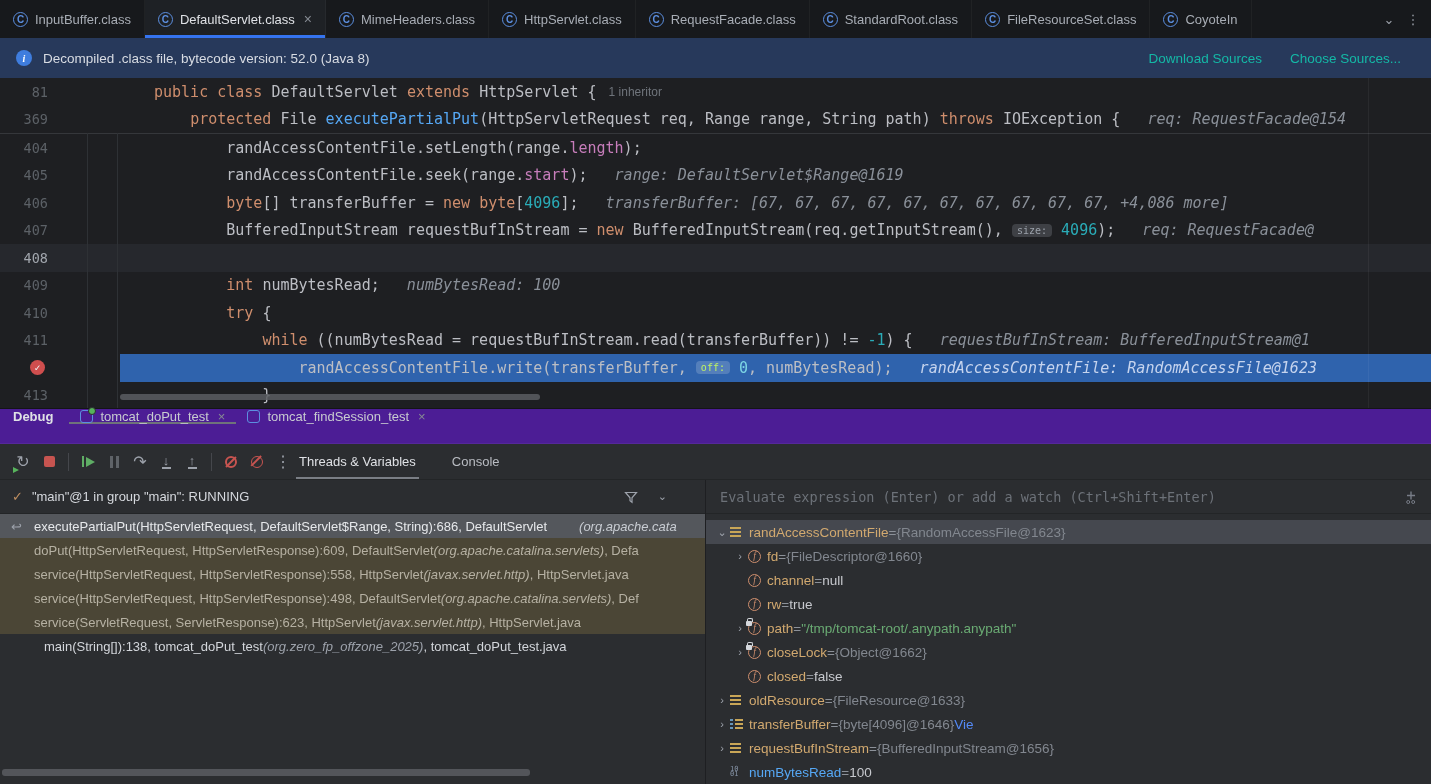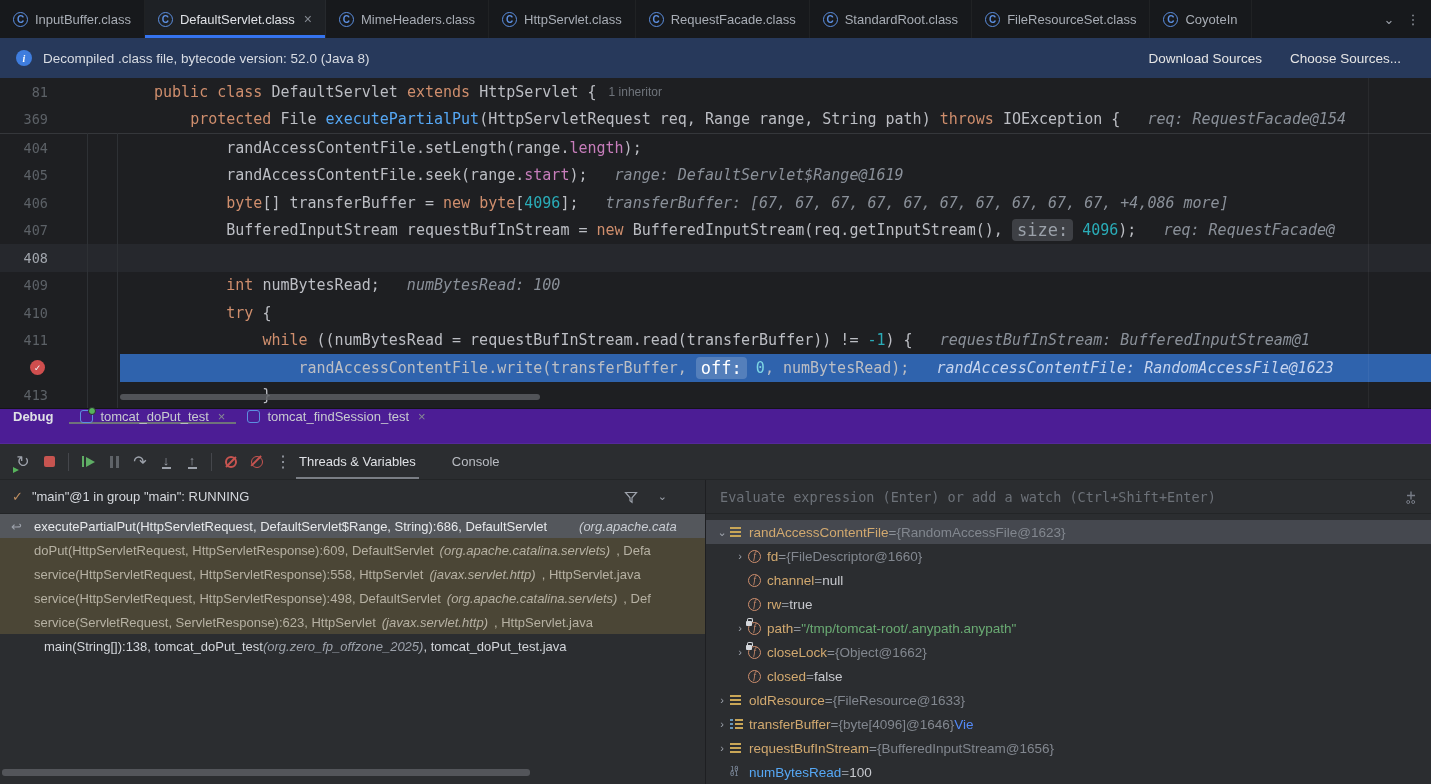--- a/index.html
+++ b/index.html
@@ -17,42 +17,42 @@
   .tclose { color:#868B93; font-size:14px; margin-left:2px; }
   #tabbar .strip-controls { display:flex; align-items:center; gap:4px; padding:0 8px; color:#9DA2AB; }
   #tabbar .strip-controls span { width:20px; text-align:center; font-size:13px; }
 
   
   #banner { position:absolute; top:38px; left:0; right:0; height:40px; background:#27395B; display:flex;
             align-items:center; padding:0 16px; gap:11px; font-size:13.5px; color:#D8DCE3; }
   .binfo { width:16px; height:16px; flex:none; border-radius:50%; background:#3F7DDE; color:#fff; font-size:10px;
            font-weight:bold; display:flex; align-items:center; justify-content:center; font-family:"Liberation Serif",serif; font-style:italic; }
   .bactions { margin-left:auto; display:flex; gap:28px; padding-right:14px; }
-  .bactions span { color:#e5e5e5; cursor:pointer; }
+  .bactions span { color:#14b8a6; cursor:pointer; }
 
   
   #editor { position:absolute; top:78px; left:0; right:0; height:420px; background:#1E1F22; }
   #stickylines { border-bottom:1px solid #35373B; }
   .crow { height:27.5px; display:flex; align-items:center; font-family:"DejaVu Sans Mono", monospace; font-size:15px; position:relative; }
   .crow.caret { background:#26282D; }
   .gutter { width:120px; flex:none; height:100%; display:flex; align-items:center; }
   .lnum { width:48px; text-align:right; color:#5C6167; font-size:13.5px; }
   .caret .lnum { color:#A1A6AD; }
   .bp { width:15px; height:15px; margin-left:30px; border-radius:50%; background:#CF4E4E; color:#F2F3F5;
         font-size:10px; display:flex; align-items:center; justify-content:center; }
   .codewrap { flex:1; height:100%; display:flex; align-items:center; white-space:pre; overflow:hidden; padding-left:34px; }
   .codewrap.exec { background:#2F63AD; }
   .c-kw  { color:#CF8E6D; }
   .c-pl  { color:#BCBEC4; }
   .c-num { color:#2AACB8; }
   .exec .c-num { color:#7CD5E4; }
   .c-fld { color:#C77DBB; }
   .c-mth { color:#56A8F5; }
-  .c-pill { background:#3E4045; color:#9BA1AA; border-radius:4px; padding:1px 5px; font-size:17px; }
-  .exec .c-pill { background:rgba(255,255,255,0.18); color:#ffffff; }
+  .c-pill { background:#3E4045; color:#9BA1AA; border-radius:4px; padding:1px 5px; font-size:10px; }
+  .exec .c-pill { background:rgba(255,255,255,0.18); color:#bef264; }
   .c-hint { color:#8A9099; font-style:italic; }
   .exec .c-hint { color:#C6D4EE; }
   .c-vision { color:#6F747B; font-family:"Liberation Sans",sans-serif; font-size:12px; font-style:normal; margin-left:12px; }
   .guide { position:absolute; width:1px; background:#2E3135; top:55px; bottom:18px; }
   #wrapguide { position:absolute; width:1px; background:rgba(255,255,255,0.05); top:0; bottom:0; left:1368px; }
   #ed-hscroll { position:absolute; left:120px; top:316px; width:420px; height:6px; background:#5A5D61; border-radius:3px; opacity:.85; }
 
   
   #dbgtabs { position:absolute; top:408px; left:0; right:0; height:36px; background:#4c1d95; display:flex;
              align-items:flex-start; border-top:1px solid #141517; border-bottom:1px solid rgba(255,255,255,0.05); }
@@ -88,21 +88,21 @@
   .vtab.active { color:#DFE1E5; box-shadow:inset 0 -2px 0 #7A7E85; }
 
   #dbgcontent { position:absolute; top:480px; left:0; right:0; bottom:0; display:flex; }
   #framespanel { width:706px; flex:none; background:#2B2D30; border-right:1px solid #1E1F22; position:relative; }
   #threadrow { height:34px; display:flex; align-items:center; gap:9px; padding:0 12px; font-size:13px;
                color:#D6D9DE; border-bottom:1px solid #232527; }
   .thread-check { color:#BF8E60; font-size:13px; }
   #threadrow .tr-icons { margin-left:auto; display:flex; gap:20px; align-items:center; color:#9DA2AB; padding-right:26px; }
   .frame { height:24px; display:flex; align-items:center; padding-left:34px; font-size:13px; color:#B6B1A3;
            white-space:nowrap; overflow:hidden; position:relative; }
-  .frame.lib { background:#4B4636;gap:6px; }
+  .frame.lib { background:#4B4636; }
   .frame.sel { background:#54575C; color:#E6E8EB; }
   .frame.user { color:#D3D6DB;padding-left:44px; }
   .frame .pkg { font-style:italic; }
   .frame.user .pkg { color:#9DA2AB; }
   .frame.sel .pkg { color:#C9CDD3;margin-left:32px; }
   .fret { position:absolute; left:11px; color:#9DA2AB; font-size:13px; }
   #fr-hscroll { position:absolute; left:2px; bottom:8px; width:528px; height:7px; background:#5A5D61; border-radius:3px; opacity:.85; }
 
   #varspanel { flex:1; background:#2B2D30; overflow:hidden; }
   #evalrow { height:34px; display:flex; align-items:center; padding:0 12px 0 14px; border-bottom:1px solid #232527;

